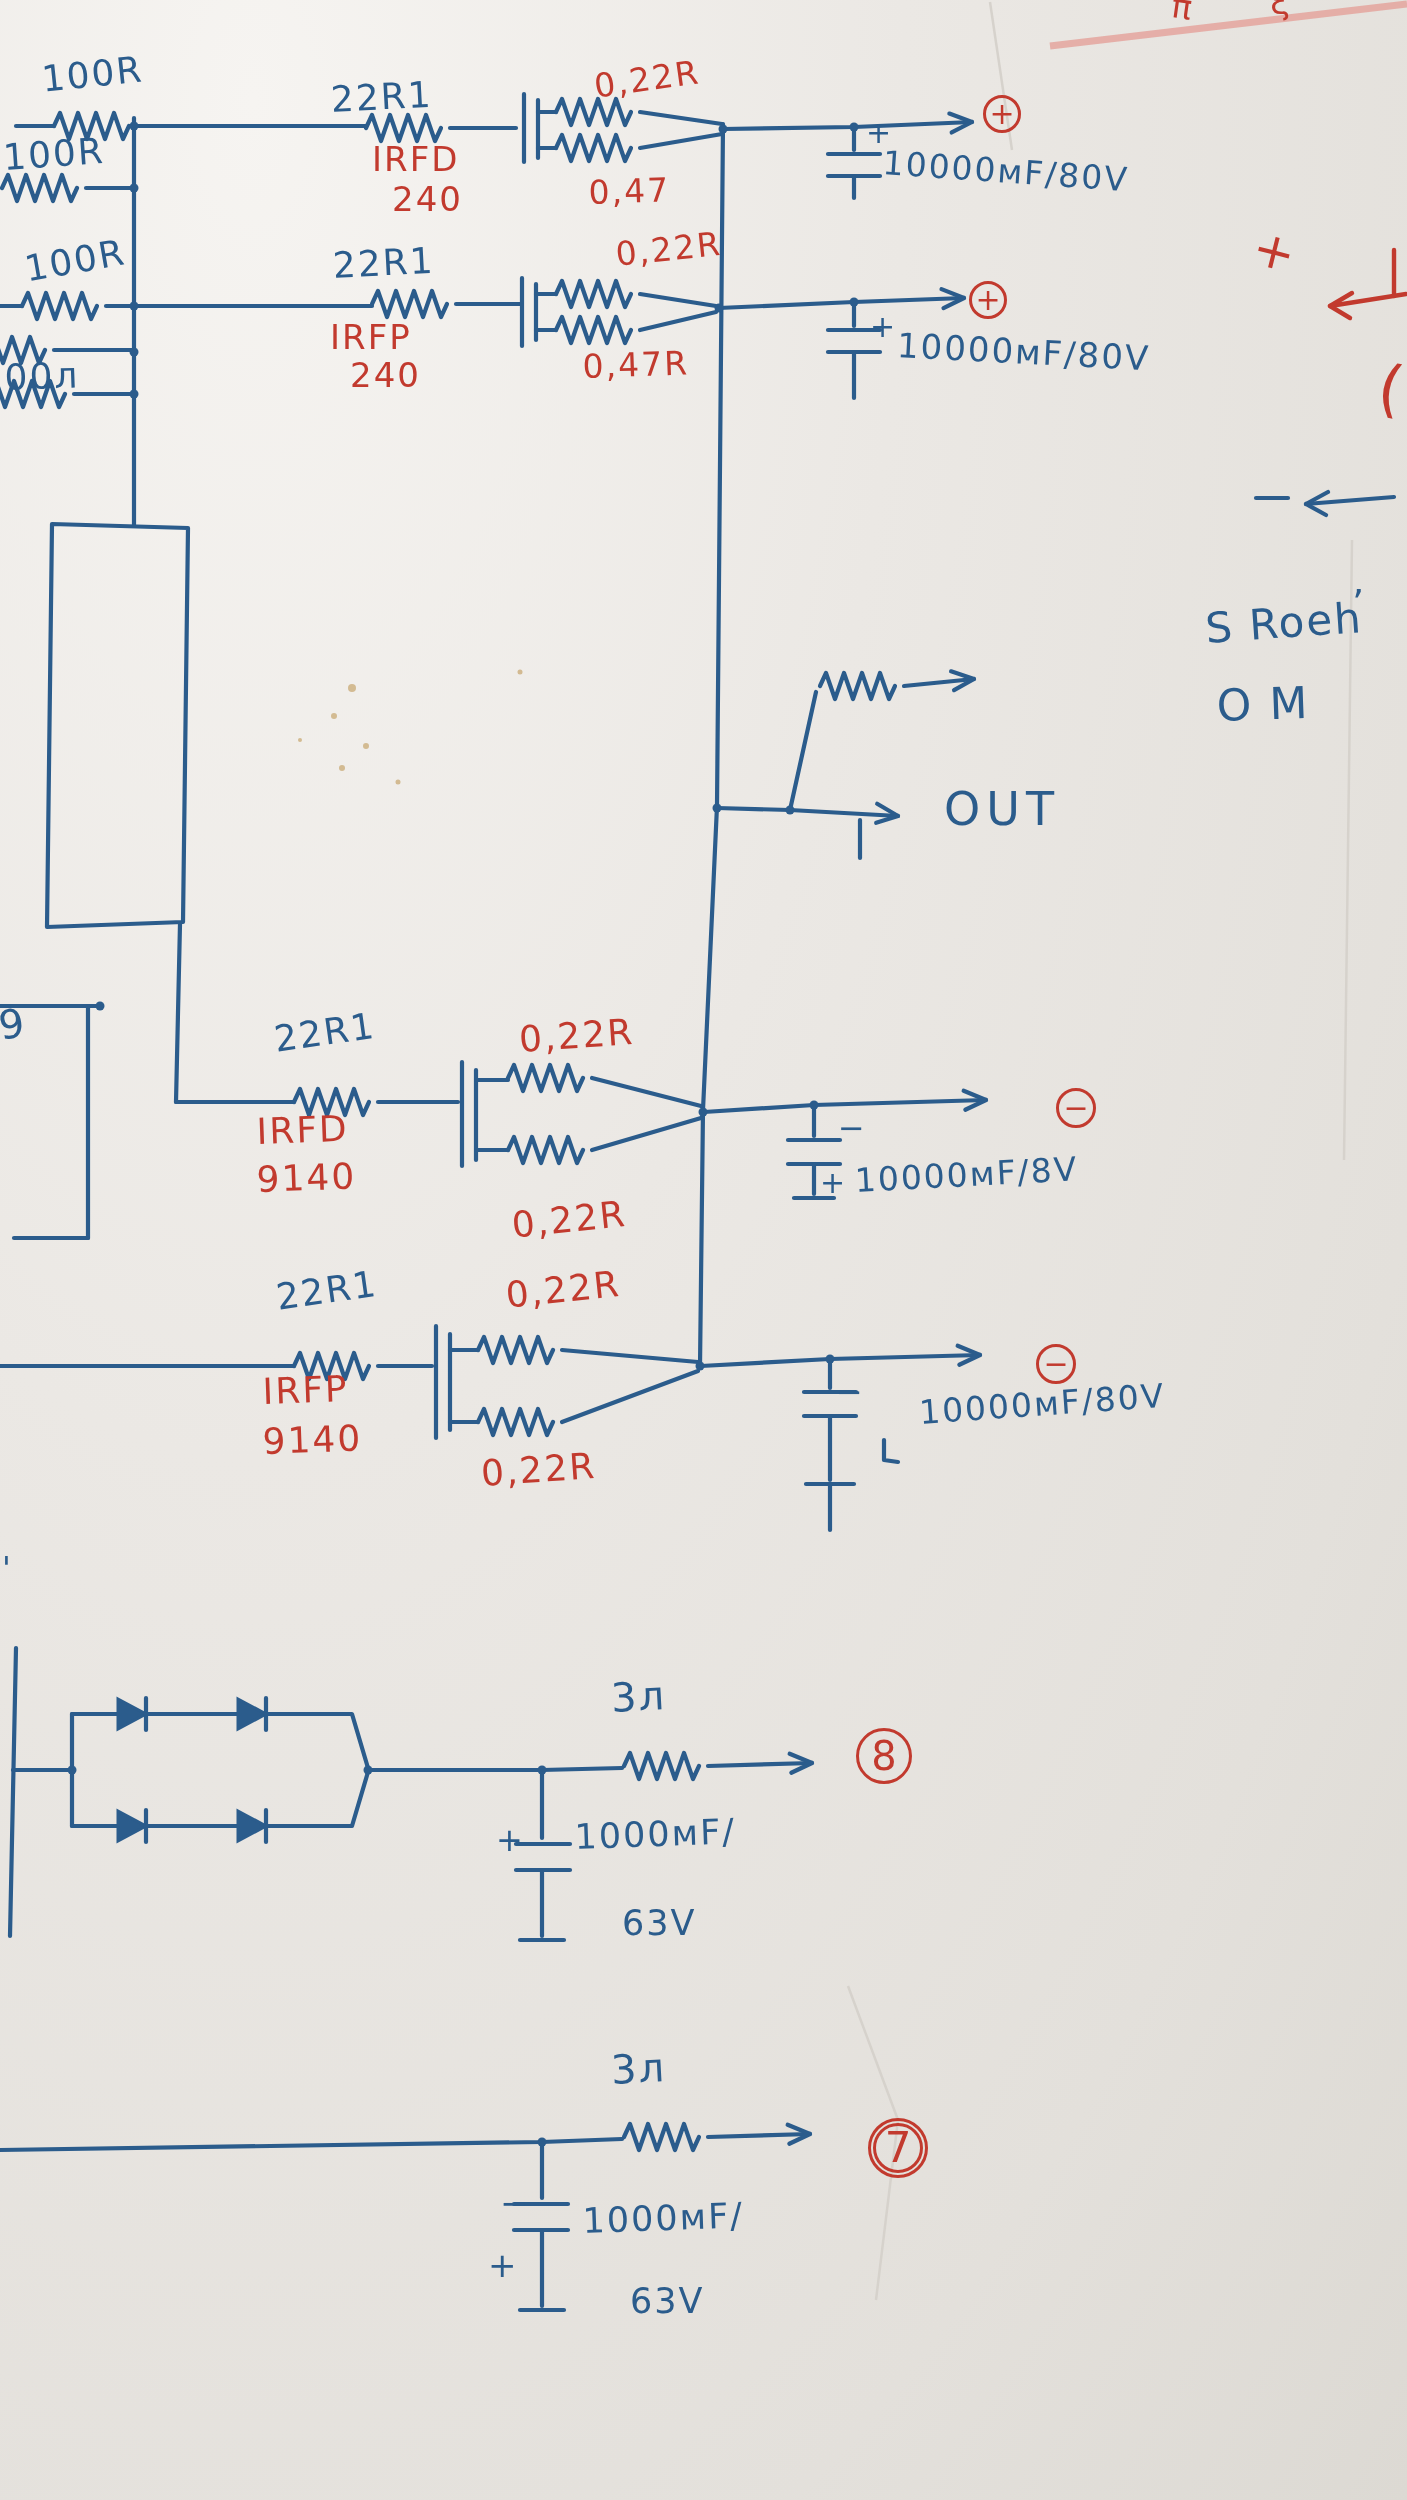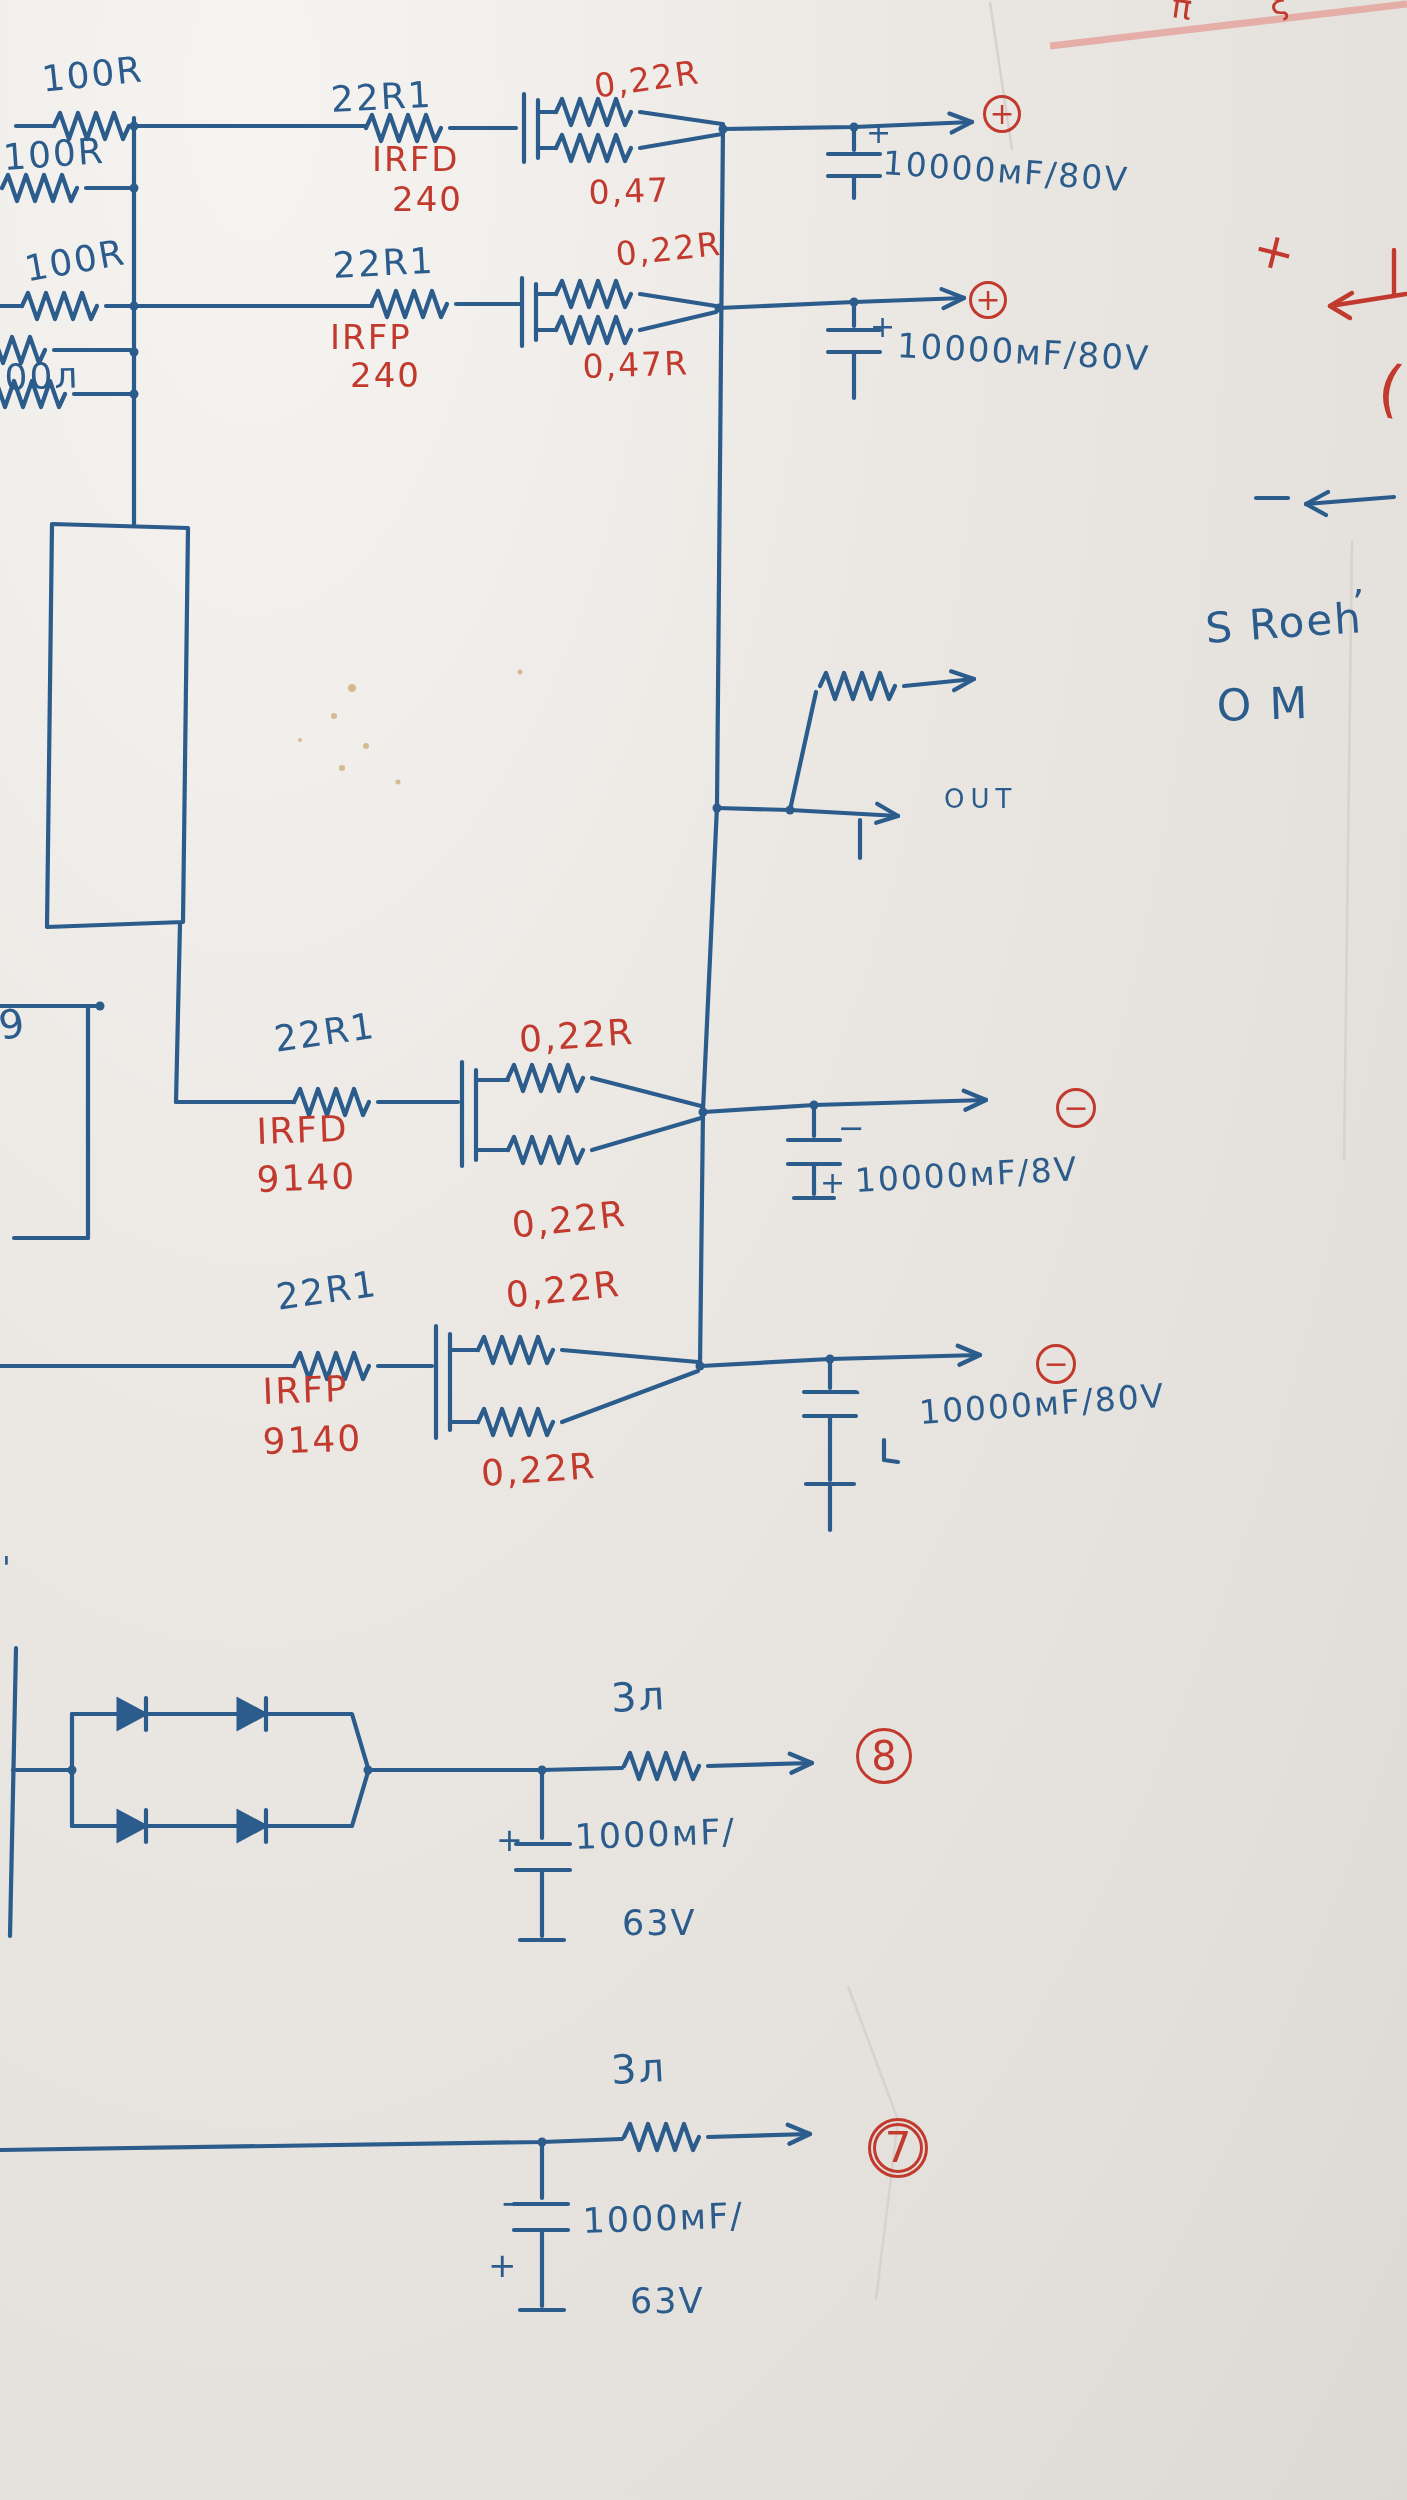--- a/index.html
+++ b/index.html
@@ -251,21 +251,21 @@
       <span class="lbl" style="left: 898px; top: 328px; font-size: 34px; color: rgb(43, 92, 140); transform: rotate(3deg);">10000мF/80V</span>
       <span class="lbl" style="left: 866px; top: 118px; font-size: 30px; color: rgb(43, 92, 140);">+</span>
       <span class="lbl" style="left: 870px; top: 312px; font-size: 30px; color: rgb(43, 92, 140);">+</span>
       <span class="lbl" style="left: 1260px; top: 222px; font-size: 50px; color: rgb(194, 58, 46); transform: rotate(14deg);">+</span>
       <span class="lbl" style="left: 1384px; top: 356px; font-size: 62px; color: rgb(194, 58, 46); transform: rotate(10deg);">(</span>
       <span class="lbl" style="left: 1174px; top: -12px; font-size: 34px; color: rgb(194, 58, 46); transform: rotate(8deg);">π</span>
       <span class="lbl" style="left: 1268px; top: -14px; font-size: 34px; color: rgb(194, 58, 46); transform: rotate(-6deg);">ξ</span>
       <span class="lbl" style="left: 1204px; top: 608px; font-size: 42px; color: rgb(43, 92, 140); transform: rotate(-4deg);">S Roeh</span>
       <span class="lbl" style="left: 1352px; top: 584px; font-size: 38px; color: rgb(43, 92, 140);">’</span>
       <span class="lbl" style="left: 1216px; top: 684px; font-size: 44px; color: rgb(43, 92, 140); transform: rotate(-2deg);">O M</span>
-      <span class="lbl" style="left: 944px; top: 786px; font-size: 26px; color: rgb(43, 92, 140); letter-spacing: 6px;">OUT</span>
+      <span class="lbl" style="left: 944px; top: 786px; font-size: 46px; color: rgb(43, 92, 140); letter-spacing: 6px;">OUT</span>
       <span class="lbl" style="left: -4px; top: 1006px; font-size: 40px; color: rgb(43, 92, 140); transform: rotate(-8deg);">9</span>
       <span class="lbl" style="left: 2px; top: 1552px; font-size: 32px; color: rgb(43, 92, 140);">'</span>
       <span class="lbl" style="left: 518px; top: 1022px; font-size: 36px; color: rgb(194, 58, 46); transform: rotate(-4deg);">0,22R</span>
       <span class="lbl" style="left: 510px; top: 1208px; font-size: 36px; color: rgb(194, 58, 46); transform: rotate(-6deg);">0,22R</span>
       <span class="lbl" style="left: 256px; top: 1114px; font-size: 36px; color: rgb(194, 58, 46); transform: rotate(-2deg);">IRFD</span>
       <span class="lbl" style="left: 256px; top: 1162px; font-size: 36px; color: rgb(194, 58, 46); transform: rotate(-2deg);">9140</span>
       <span class="lbl" style="left: 854px; top: 1164px; font-size: 33px; color: rgb(43, 92, 140); transform: rotate(-3deg);">10000мF/8V</span>
       <span class="lbl" style="left: 820px; top: 1168px; font-size: 30px; color: rgb(43, 92, 140);">+</span>
       <span class="lbl" style="left: 838px; top: 1112px; font-size: 32px; color: rgb(43, 92, 140);">−</span>
       <span class="lbl" style="left: 504px; top: 1278px; font-size: 36px; color: rgb(194, 58, 46); transform: rotate(-6deg);">0,22R</span>

